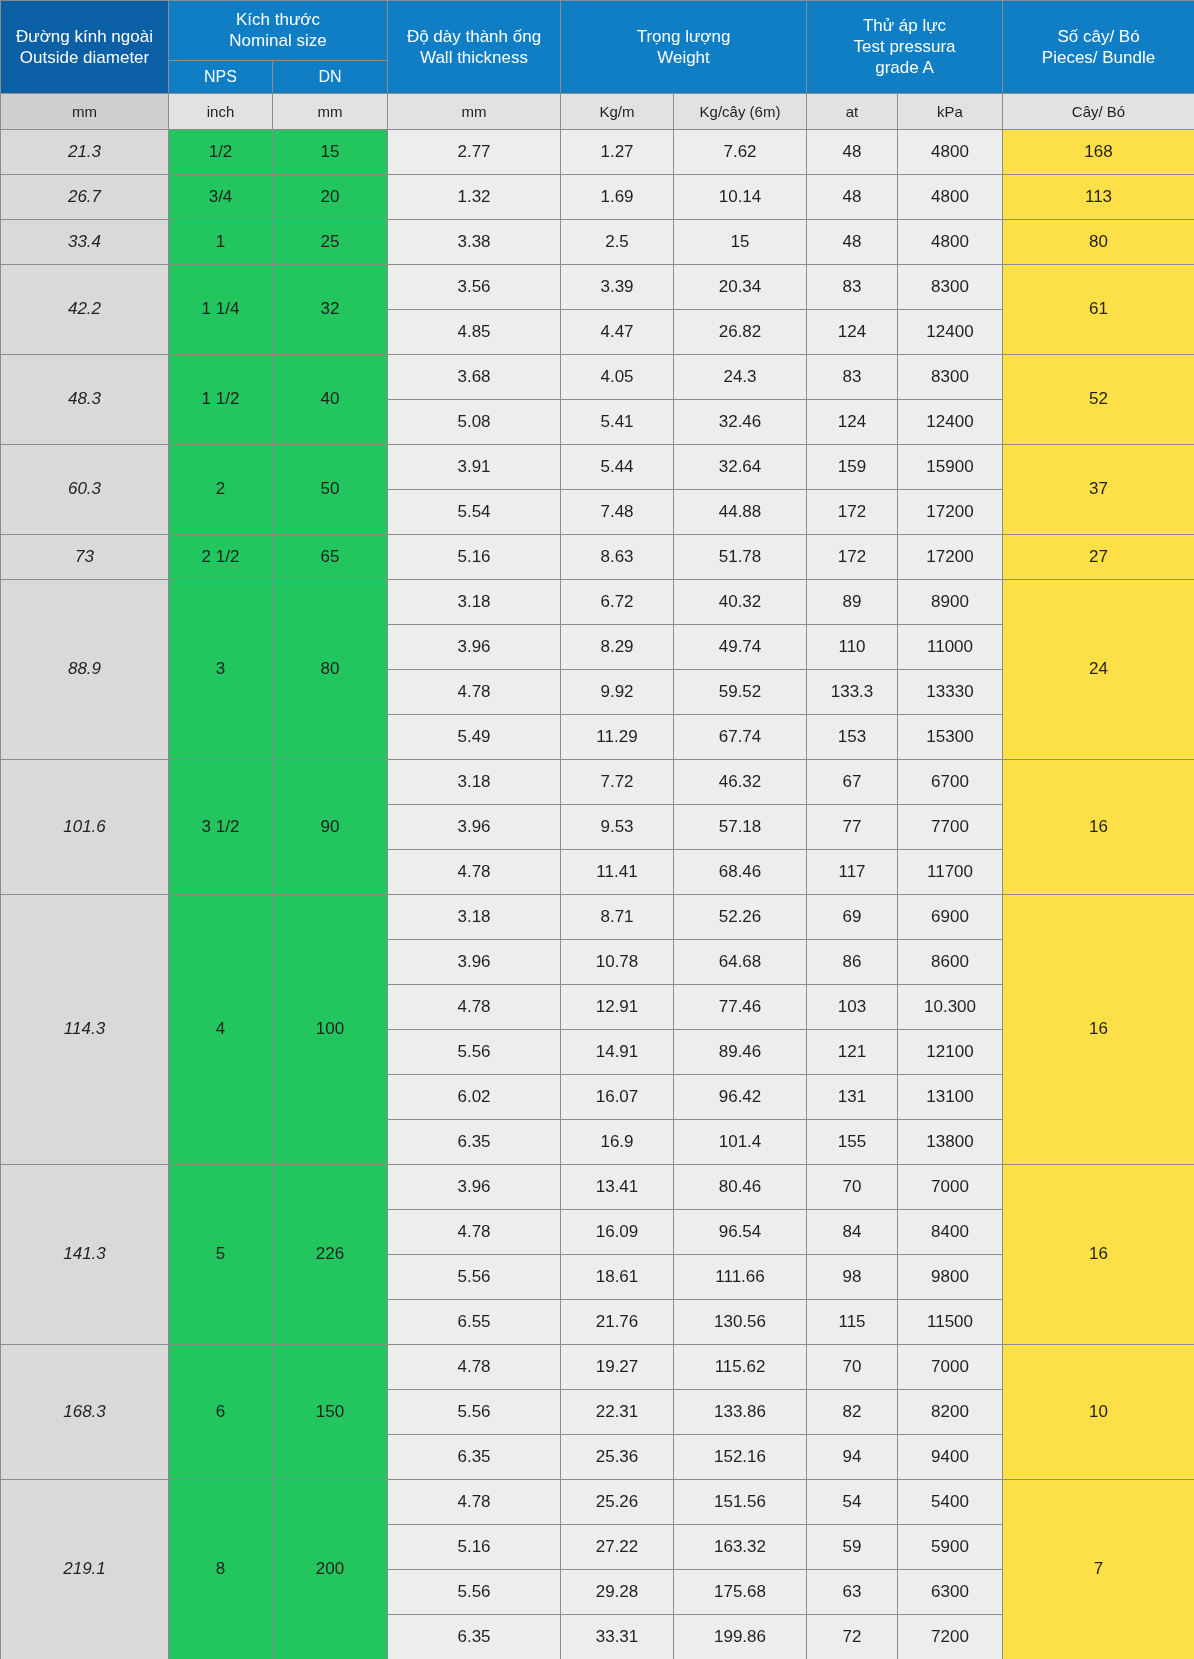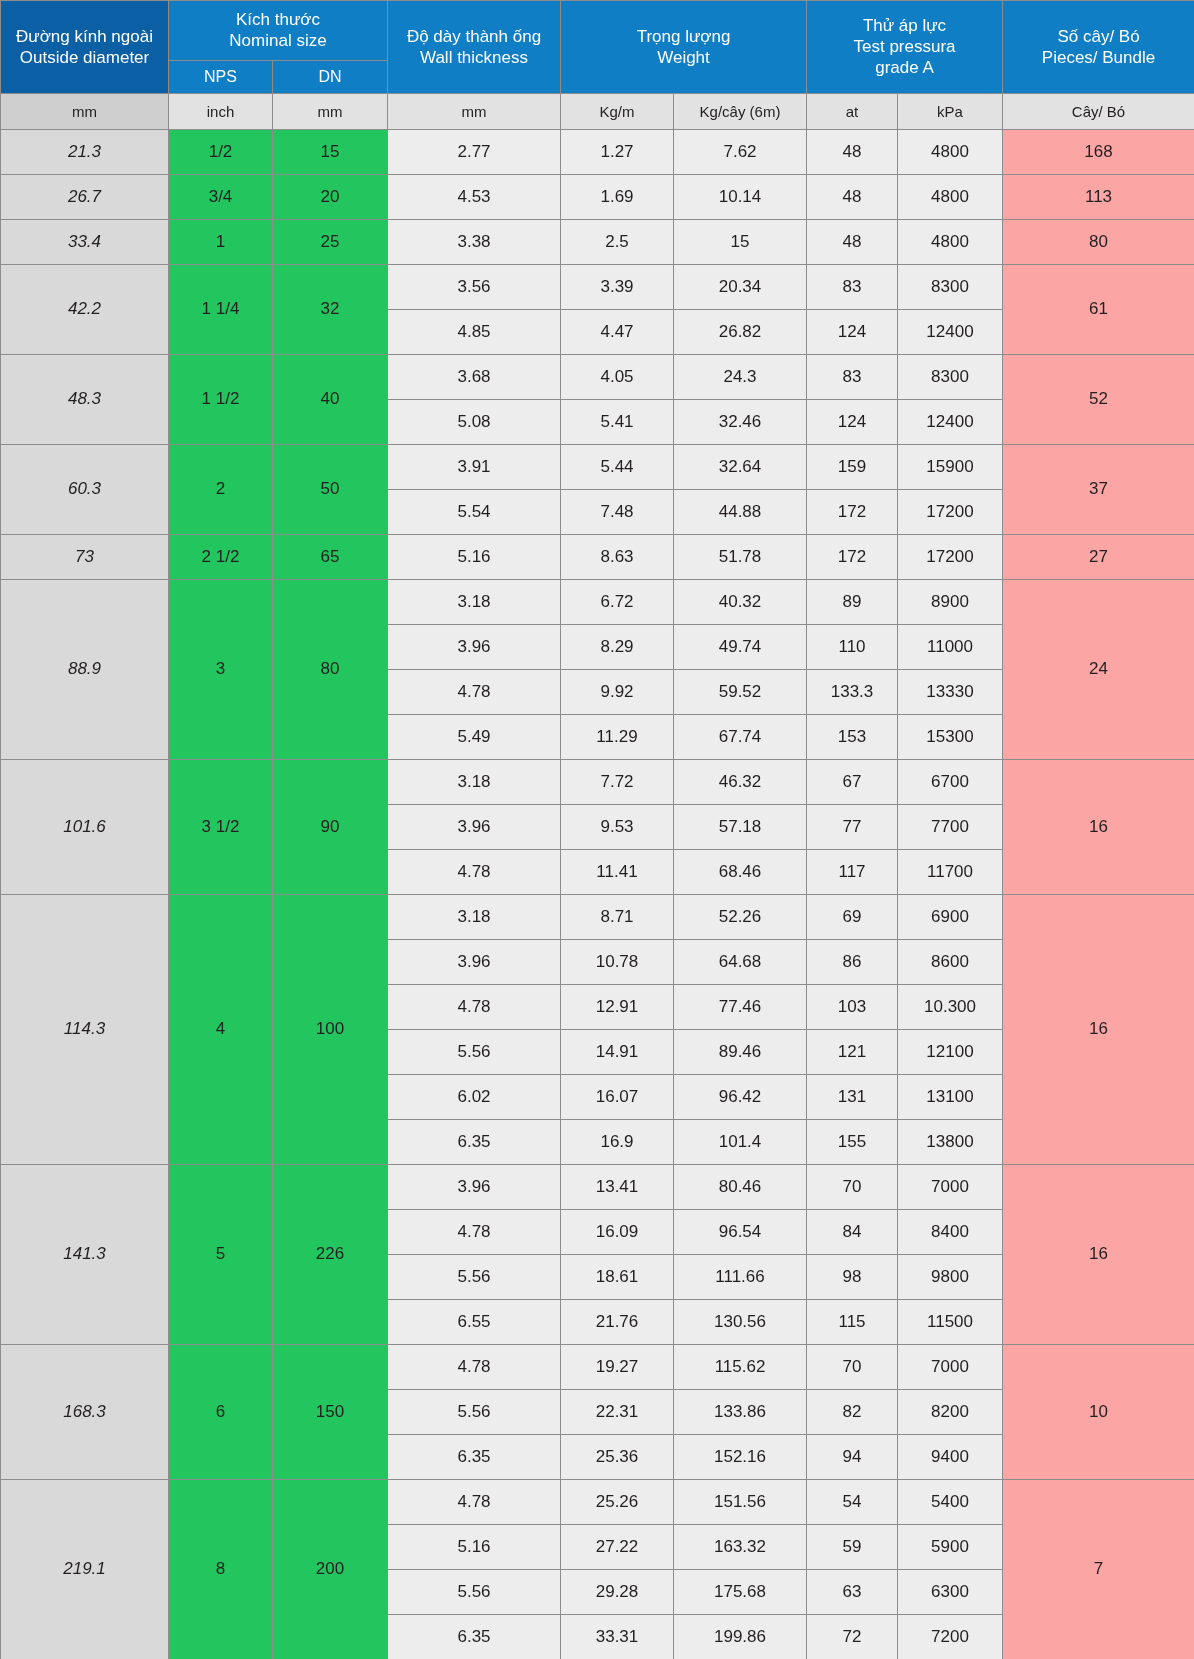--- a/index.html
+++ b/index.html
@@ -59,21 +59,21 @@
   }
   tbody td.col-od {
     background: #d9d9d9;
     font-style: italic;
   }
   tbody td.col-nps,
   tbody td.col-dn {
     background: #22c55e;
   }
   tbody td.col-bundle {
-    background: #fca5a5;
+    background: #fde047;
     margin-left: 47px;
   }
   .two-line { line-height: 1.25; }
 </style>
 </head>
 <body>
 
 <table class="spec">
   <colgroup>
     <col style="width:168px">
@@ -151,21 +151,21 @@
         <td>1.27</td>
         <td>7.62</td>
         <td>48</td>
         <td>4800</td>
         <td class="col-bundle" rowspan="1">168</td>
       </tr>
       <tr>
         <td class="col-od" rowspan="1">26.7</td>
         <td class="col-nps" rowspan="1">3/4</td>
         <td class="col-dn" rowspan="1">20</td>
-        <td>4.53</td>
+        <td>1.32</td>
         <td>1.69</td>
         <td>10.14</td>
         <td>48</td>
         <td>4800</td>
         <td class="col-bundle" rowspan="1">113</td>
       </tr>
       <tr>
         <td class="col-od" rowspan="1">33.4</td>
         <td class="col-nps" rowspan="1">1</td>
         <td class="col-dn" rowspan="1">25</td>

